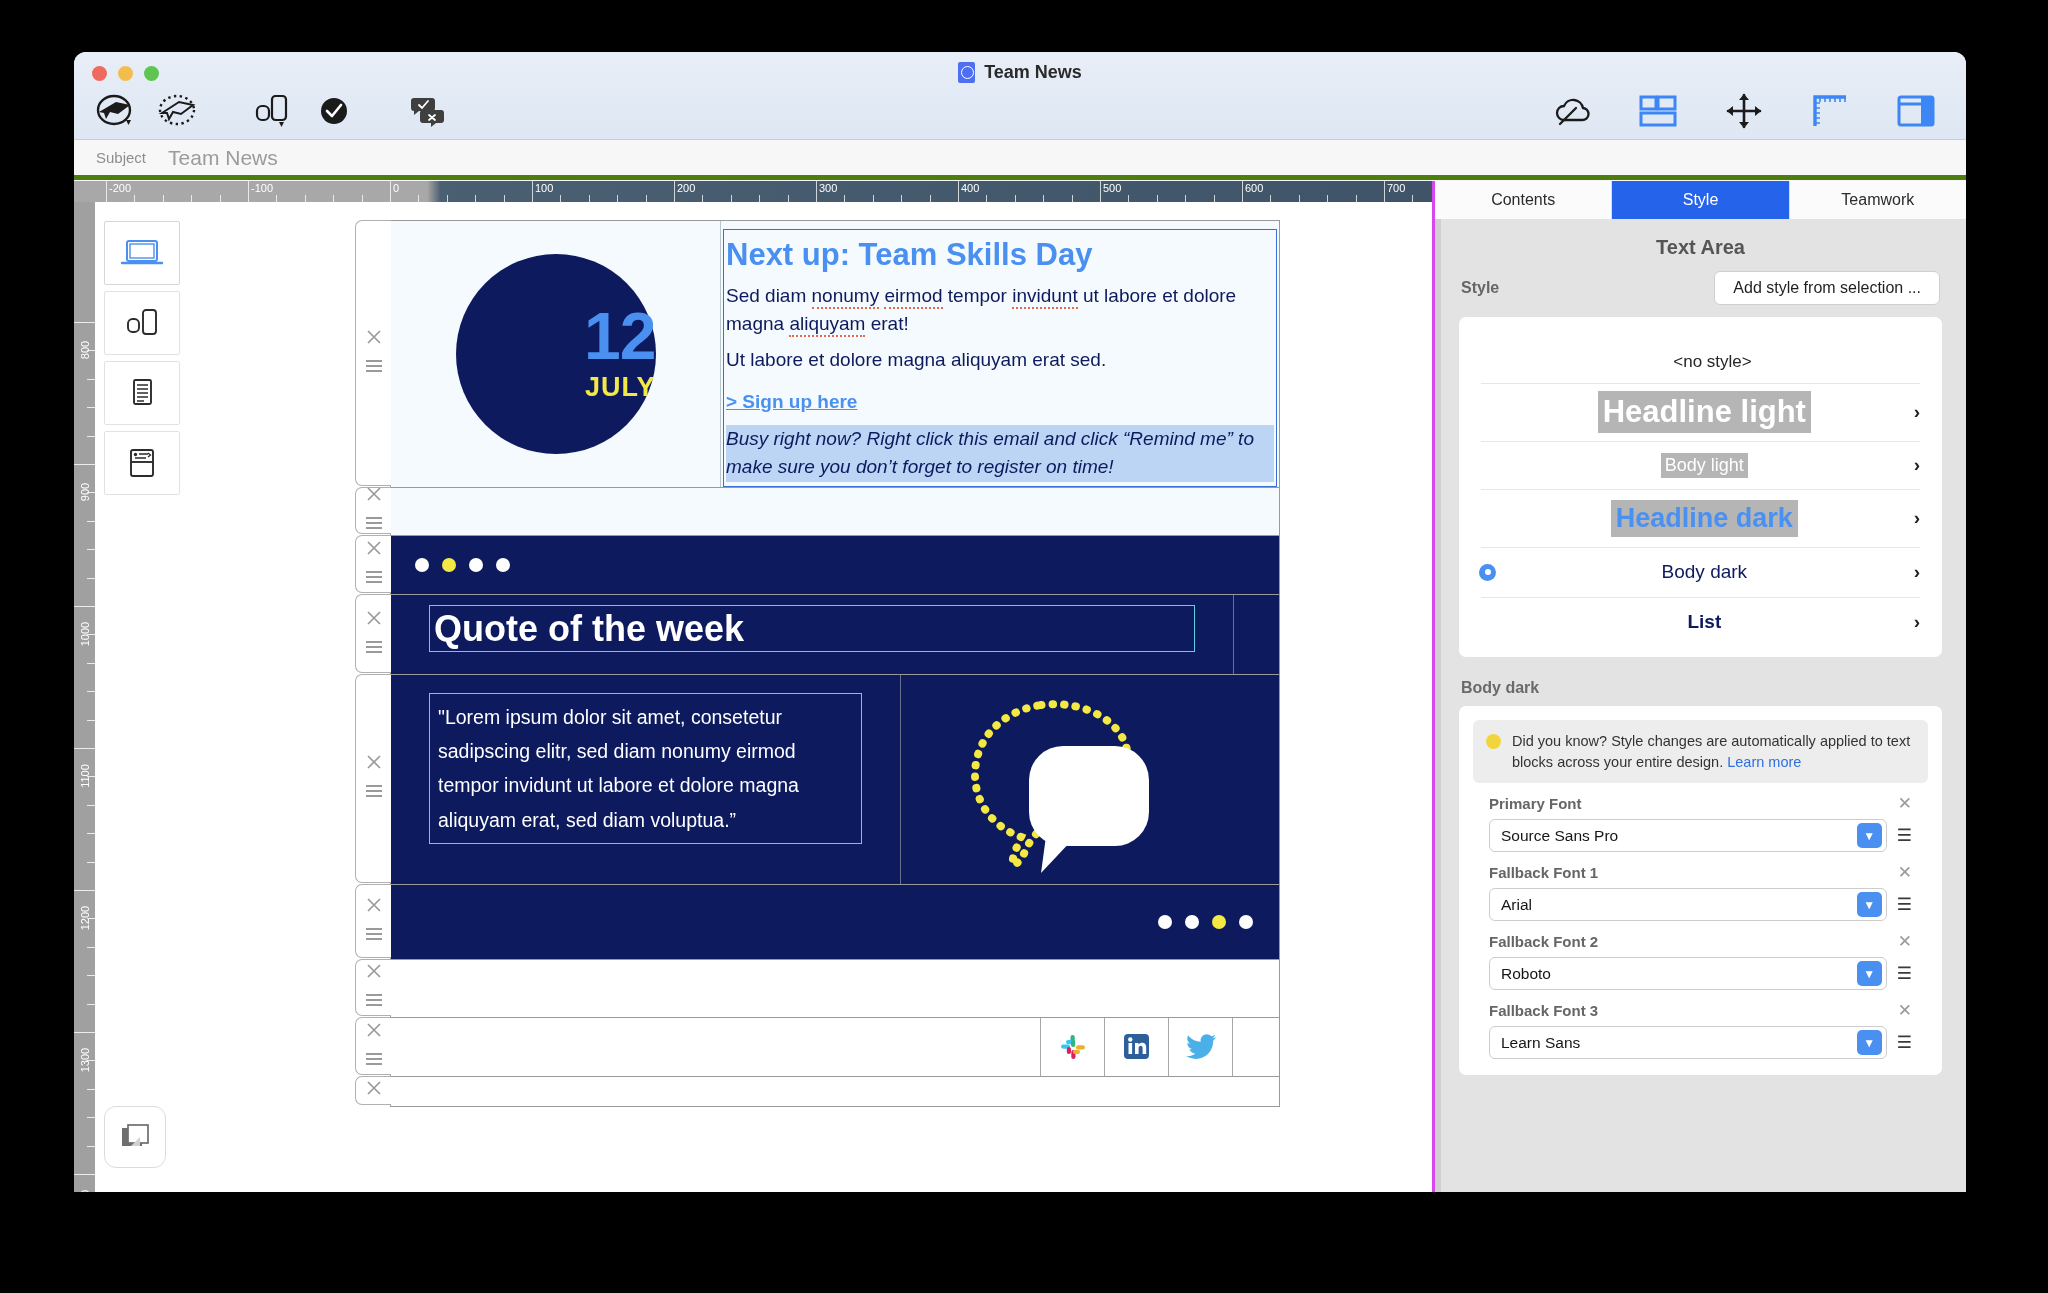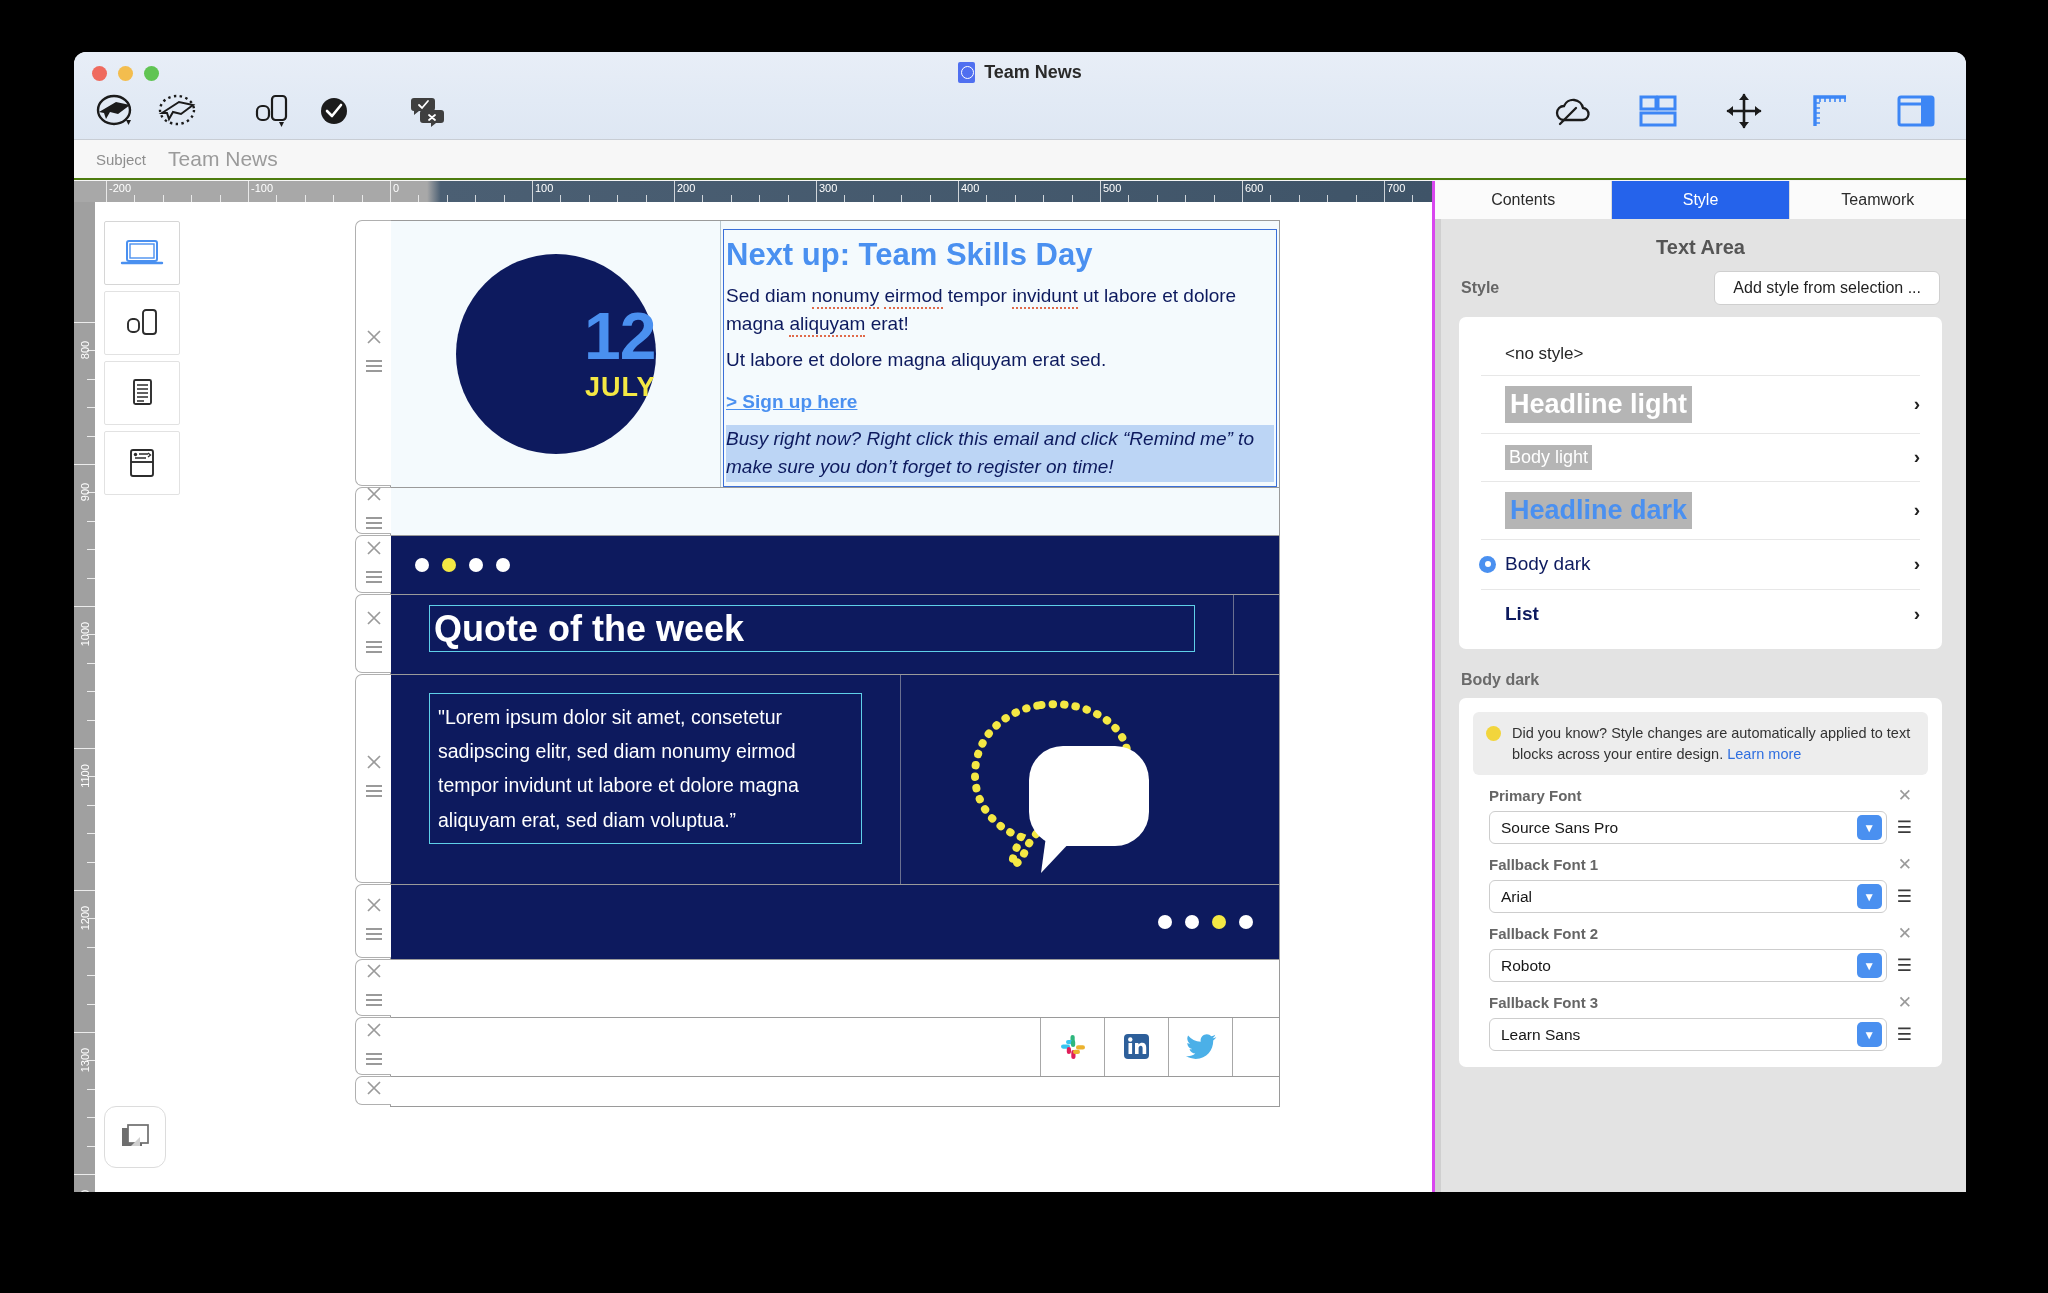--- a/index.html
+++ b/index.html
@@ -55,21 +55,21 @@
   #toolbar-left { position:absolute; top:36px; left:14px; display:flex; align-items:center; gap:6px; }
   #toolbar-right{ position:absolute; top:36px; right:22px; display:flex; align-items:center; gap:30px; }
   .tb-btn { width:56px; height:46px; display:flex; align-items:center; justify-content:center; cursor:default; }
   .tb-gap { width:26px; }
 
   
   #subjectbar {
     position:relative; height:40px;
     background:#f7f7f7;
     display:flex; align-items:center;
-    border-bottom:2px solid #4d7c0f;
+    border-bottom:5px solid #4d7c0f;
   }
   #subject-label { margin-left:22px; font-size:15px; color:#8e8e8e; }
   #subject-value { margin-left:22px; font-size:21px; color:#9b9b9b; }
 
   
   #body-split { position:absolute; top:129px; left:0; right:0; bottom:0; display:flex; }
   #editor-area { position:relative; width:1358px; background:#ffffff; overflow:hidden; }
   #right-panel { position:relative; flex:1; background:#e3e3e3; border-left:3px solid #d946ef; }
 
   
@@ -190,35 +190,35 @@
 
   #panel-scroll { position:absolute; top:38px; left:0; right:0; bottom:0; overflow:hidden; background:#e3e3e3; padding:0 0 0 0; }
   .panel-title { text-align:center; font-size:20px; font-weight:bold; color:#555; padding:17px 0 6px; }
   .style-row { display:flex; align-items:center; padding:6px 26px 12px 26px; }
   .style-label { font-size:16px; font-weight:bold; color:#666; }
   .add-style-btn {
     margin-left:auto; background:#fff; border:1px solid #cfcfcf; border-radius:6px;
     padding:7px 18px; font-size:16px; color:#1f1f1f;
   }
 
-  .card { background:#fff; border-radius:7px; margin:0 24px; padding:16px 0 10px; }
+  .card { background:#fff; border-radius:7px; margin:0 24px; padding:24px 0 10px;text-align:center; }
   .slist-item { display:flex; align-items:center; padding:0 22px 0 20px; min-height:42px; position:relative; }
   .slist-item + .slist-item::before {
     content:""; position:absolute; left:22px; right:22px; top:0; height:1px; background:#e7e7e7;
   }
   .radio-slot { width:26px; display:flex; align-items:center; }
   .radio {
     width:17px; height:17px; border-radius:50%; background:#4a90f0;
     display:flex; align-items:center; justify-content:center;
   }
   .radio::after { content:""; width:6px; height:6px; border-radius:50%; background:#fff; }
   .s-text { flex:1; }
   .chev { color:#222; font-size:19px; font-weight:bold; margin-left:10px; }
   .sty-none { font-size:17px; color:#262626; padding:8px 0; }
-  .sty-hl-light { font-size:27px; font-weight:bold; color:#fff; background:#b5b5b5; display:inline-block; padding:3px 5px; }
+  .sty-hl-light { font-size:31px; font-weight:bold; color:#fff; background:#b5b5b5; display:inline-block; padding:3px 5px; }
   .sty-body-light { font-size:18px; color:#fff; background:#b5b5b5; display:inline-block; padding:2px 4px; }
   .sty-hl-dark { font-size:27px; font-weight:bold; color:#4a90f0; background:#b5b5b5; display:inline-block; padding:3px 5px; }
   .sty-body-dark { font-size:19px; color:#0d1a5e; }
   .sty-list { font-size:19px; font-weight:bold; color:#0d1a5e; }
 
   .sec-title { font-size:16px; font-weight:bold; color:#6a6a6a; padding:22px 0 9px 26px; }
 
   .info-card { background:#fff; border-radius:7px; margin:0 24px; padding:14px 14px 16px; }
   .info-box { background:#ededed; border-radius:6px; padding:11px 13px; display:flex; gap:11px; }
   .bulb { width:15px; height:15px; border-radius:50%; background:#f2d53c; flex:none; margin-top:3px; }

